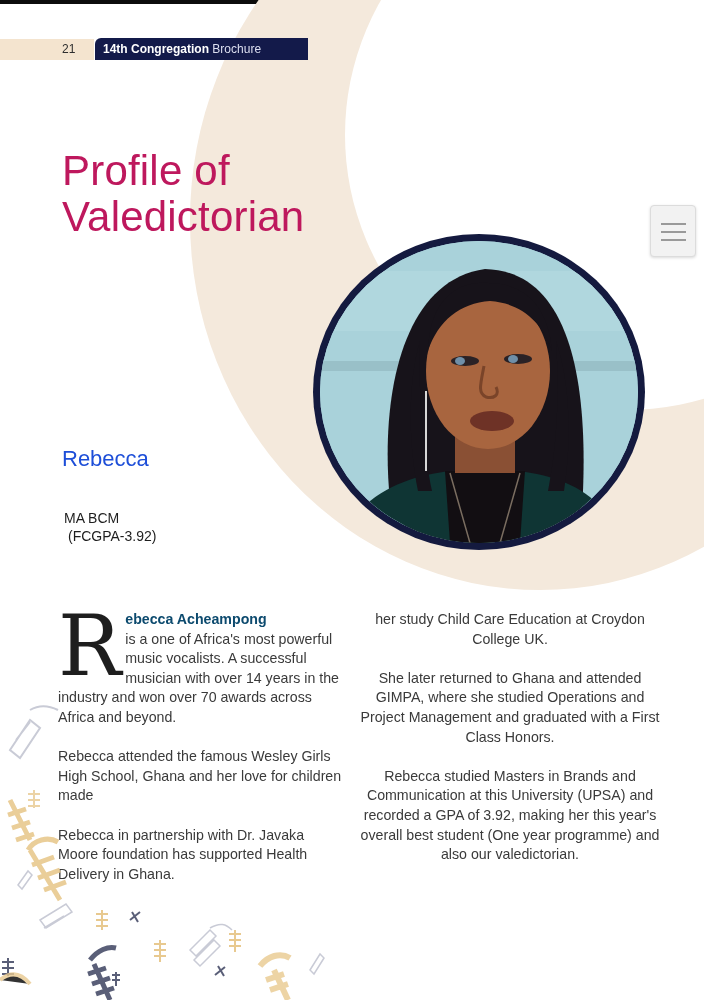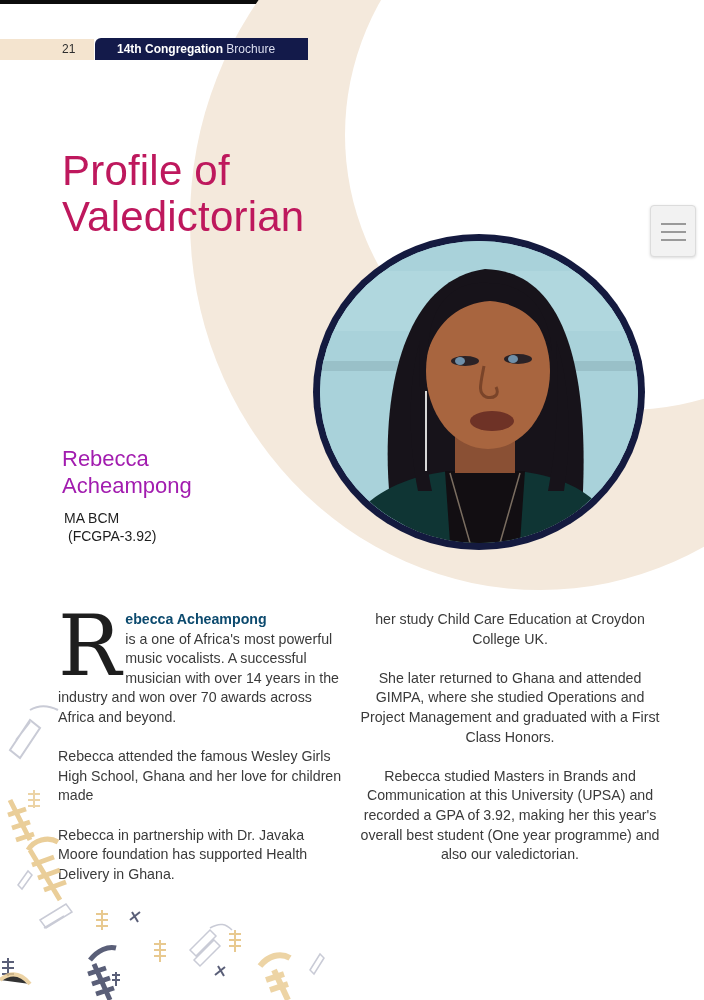--- a/index.html
+++ b/index.html
@@ -16,21 +16,21 @@
   .arc-big-hole {
     position: absolute; left: 345px; top: -140px; width: 560px; height: 550px;
     border-radius: 50%; background: #ffffff;
   }
 
   .header-strip { position: absolute; left: 0; top: 39px; width: 94px; height: 21px; background: #f4e4cf; }
   .page-number { position: absolute; left: 62px; top: 42px; font-size: 12px; color: #2e2e2e; font-weight: normal; }
   .header-tag {
     position: absolute; left: 95px; top: 38px; width: 213px; height: 22px;
     background: #131a4a; border-radius: 6px 0 0 0; color: #fff; font-size: 12px;
-    line-height: 22px; padding-left: 22px; white-space: nowrap;
+    line-height: 22px; padding-left: 8px; white-space: nowrap;
   }
   .header-tag b { font-weight: bold; }
   .header-tag span.light { font-weight: normal; color: #dcdff0; }
 
   .page-title {
     position: absolute; left: 62px; top: 148px; font-size: 42px; line-height: 46px;
     color: #be185d; font-weight: normal; letter-spacing: 0.2px;
   }
 
   .menu-button {
@@ -42,21 +42,21 @@
 
   .photo-ring {
     position: absolute; left: 313px; top: 234px; width: 332px; height: 316px;
     border-radius: 50%; background: #141a3f;
   }
   .photo {
     position: absolute; left: 320px; top: 241px; width: 318px; height: 302px;
     border-radius: 50%; overflow: hidden; background: #a7d0d8;
   }
 
-  .person-name { position: absolute; left: 62px; top: 445px; font-size: 22px; line-height: 27px; color: #a21caf; }
+  .person-name { position: absolute; left: 62px; top: 445px; font-size: 22px; line-height: 27px; color: #1d4ed8; }
   .degree { position: absolute; left: 64px; top: 509px; font-size: 14px; line-height: 18px; font-weight: normal; color: #1e1e1e; }
 
   .col { position: absolute; font-size: 14.2px; line-height: 19.6px; color: #3a3a3a; }
   .col p { margin-bottom: 19.6px; }
   .col-left { left: 58px; top: 610px; width: 290px; }
   .col-right { left: 360px; top: 610px; width: 300px; text-align: center; }
   .dropcap {
     float: left; font-family: "DejaVu Serif", "Liberation Serif", serif; font-size: 84px;
     line-height: 64px; height: 62px; margin: 4px 4px 0 0; color: #1e1e1e;
   }
@@ -120,21 +120,20 @@
     <ellipse cx="172" cy="180" rx="22" ry="10" fill="#6e3226"></ellipse>
 
     <line x1="106" y1="150" x2="106" y2="230" stroke="#d8d8d8" stroke-width="2"></line>
 
     <path d="M130 232 L150 302 M200 232 L180 302" stroke="#7a6d60" stroke-width="1.5"></path>
   </svg>
 </div>
 
 <div class="person-name">
   <span>Rebecca</span><br>
-  <span>Acheampong</span>
 </div>
 
 <div class="degree">
   <span>MA BCM</span><br>
   <span style="margin-left:4px">(FCGPA-3.92)</span>
 </div>
 
 <div class="col col-left">
   <p>
     <span class="dropcap">R</span>

